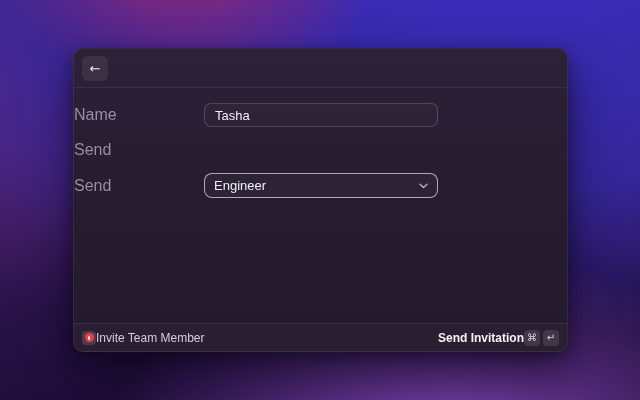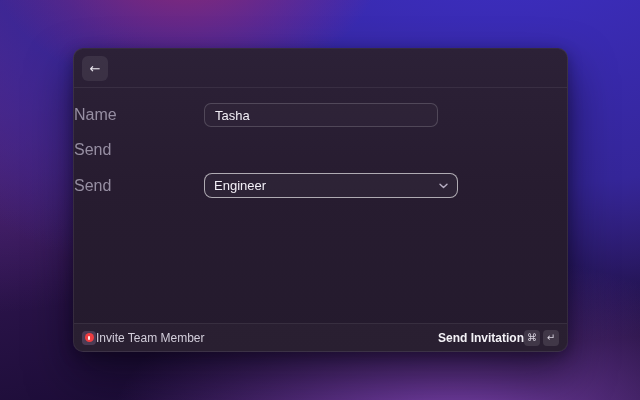--- a/index.html
+++ b/index.html
@@ -79,21 +79,21 @@
     background: rgba(255,255,255,0.02);
     border: 1px solid rgba(255,255,255,0.17);
     border-radius: 7px;
     color: #f2eff6;
     font-size: 13px;
     padding: 0 10px;
     outline: none;
     font-family: "Liberation Sans", "DejaVu Sans", sans-serif;
   }
   .select-box {
-    width: 254px; height: 25px;
+    width: 234px; height: 25px;
     background: rgba(255,255,255,0.03);
     border: 1px solid rgba(255,255,255,0.62);
     border-radius: 8px;
     color: #f2eff6;
     font-size: 13px;
     padding: 0 9px;
     display: flex;
     align-items: center;
     justify-content: space-between;
     cursor: pointer;

